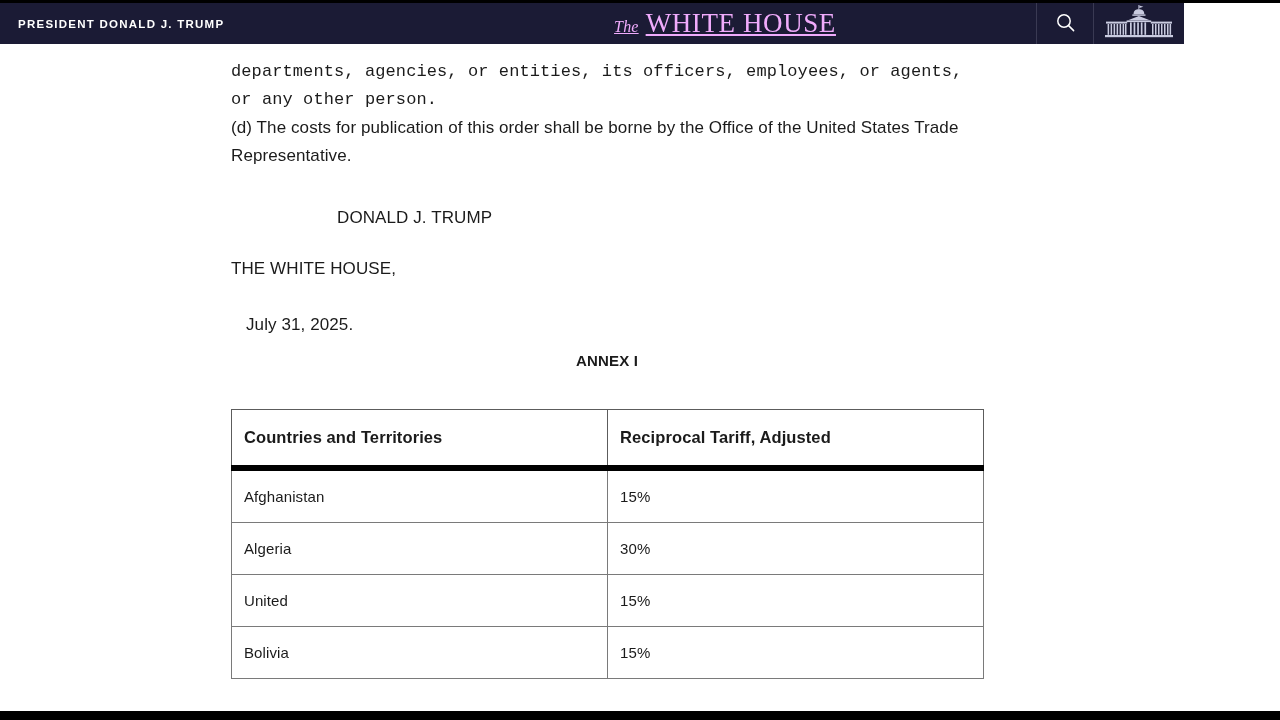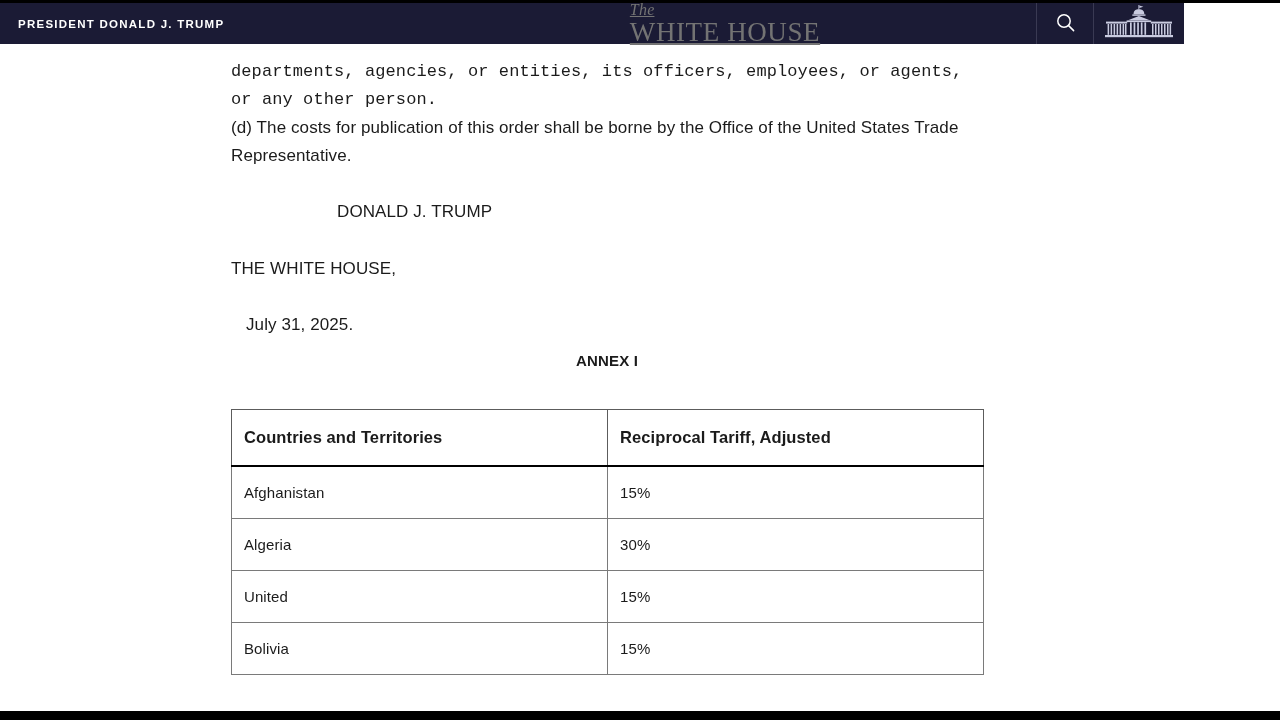--- a/index.html
+++ b/index.html
@@ -63,24 +63,23 @@
     flex: 1 1 auto;
     display: flex;
     align-items: center;
     justify-content: center;
     position: relative;
     left: -42px;
   }
   .wordmark {
     display: flex;
     align-items: baseline;
-    color: #737373;
+    color: #f0abfc;
     font-family: "Liberation Serif", serif;
     white-space: nowrap;
-    flex-direction: column;
   }
   .wordmark .the {
     font-style: italic;
     font-size: 16px;
     margin-right: 7px;
     letter-spacing: 0.2px;
   }
   .wordmark .whitehouse {
     font-size: 27px;
     letter-spacing: 0.6px;
@@ -129,21 +128,21 @@
     left: 231px;
     width: 752px;
     font-size: 17px;
     line-height: 28px;
     color: #1b1b1b;
     letter-spacing: 0.1px;
   }
 
   .p-continued { top: -3px; font-family: Liberation Mono, monospace; }
   .p-d        { top: 53px; }
-  .p-signature{ top: 137px; padding-left: 106px; }
+  .p-signature{ top: 143px; padding-left: 106px; }
   .p-wh       { top: 194px; }
   .p-date     { top: 250px; padding-left: 15px; }
 
   .annex-title {
     position: absolute;
     top: 308px;
     left: 231px;
     width: 752px;
     text-align: center;
     font-size: 15px;
@@ -173,21 +172,21 @@
     text-align: left;
     vertical-align: middle;
     font-size: 15px;
     color: #1b1b1b;
     background: #ffffff;
   }
   .tariff-table th {
     font-weight: bold;
     height: 55px;
     font-size: 16.5px;
-    border-bottom: 2px solid #000000;
+    border-bottom: 6px solid #000000;
     letter-spacing: 0.1px;
   }
   .tariff-table td {
     font-weight: normal;
     border-color: #7a7a7a;
     letter-spacing: 0.1px;
   }
 
   
   .bottom-bar {

